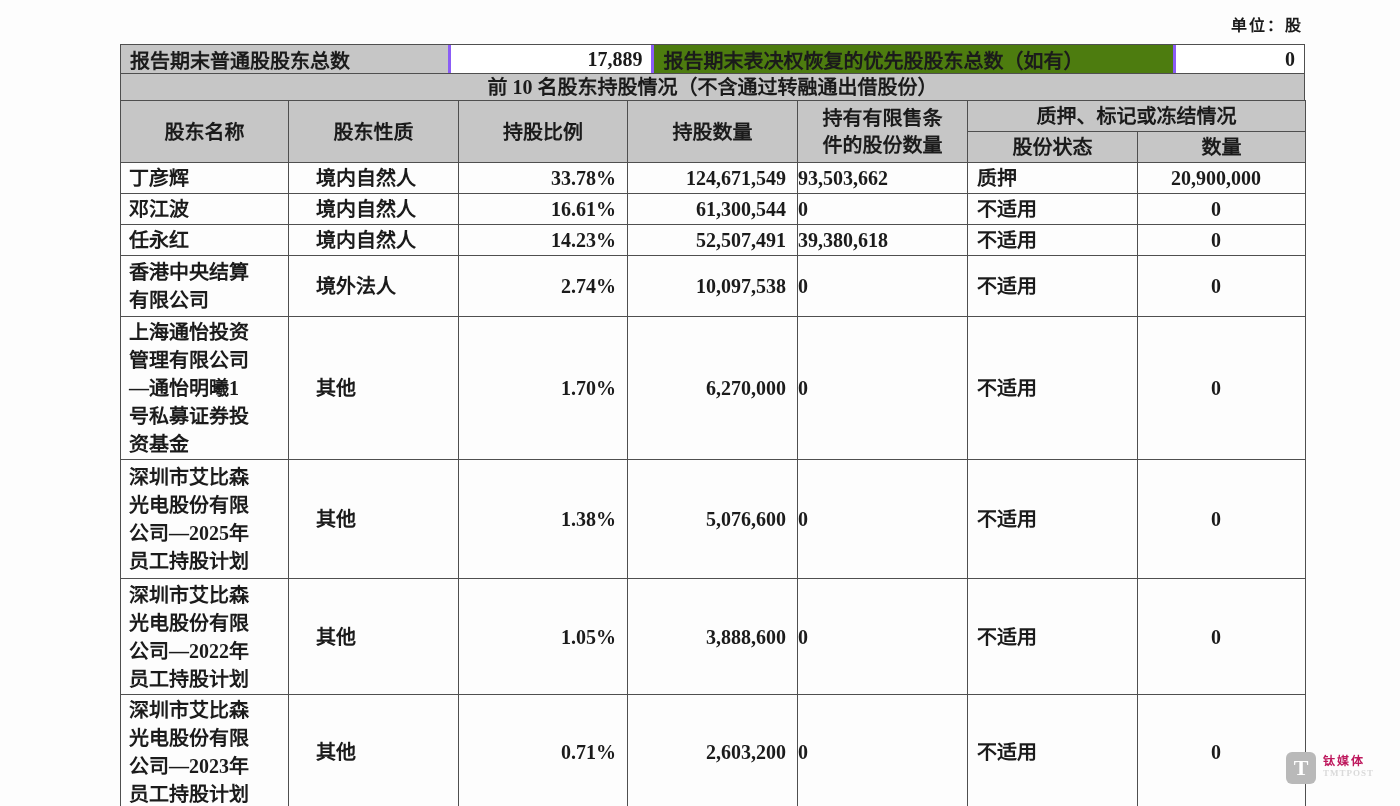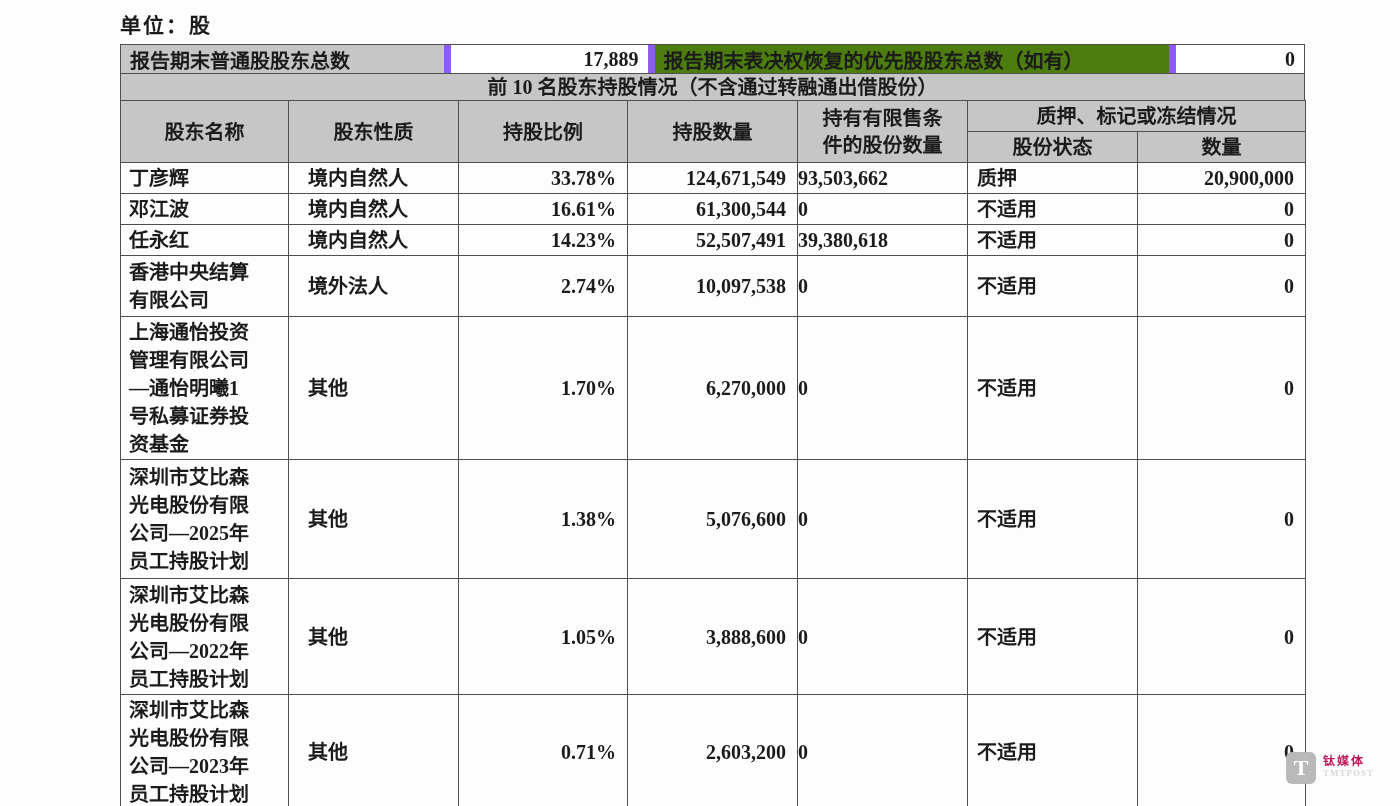--- a/index.html
+++ b/index.html
@@ -7,25 +7,25 @@
   body {
     width:1400px; height:806px;
     background:#fdfdfd;
     font-family:"Liberation Serif","DejaVu Serif",serif;
     font-weight:bold;
     color:#1b1b1b;
     position:relative;
     overflow:hidden;
   }
   .doc { position:absolute; left:120px; top:12px; width:1185px; }
-  .unit-line { height:32px; line-height:28px; text-align:left; font-size:21px; letter-spacing:2px; padding-right:2px; }
+  .unit-line { height:32px; line-height:28px; text-align:right; font-size:16px; letter-spacing:2px; padding-right:2px; }
 
   
   .summary { display:flex; height:29px; border:1px solid #4f4f4f; border-bottom:none; }
-  .summary .s-cell { display:flex; align-items:center; height:100%; border-right:7px solid #8b5cf6; font-size:20px; overflow:hidden; white-space:nowrap; }
+  .summary .s-cell { display:flex; align-items:center; height:100%; border-right:3px solid #8b5cf6; font-size:20px; overflow:hidden; white-space:nowrap; }
   .summary .s-cell:last-child { border-right:none; }
   .s-a { width:340px; background:#c6c6c6; padding-left:9px; }
   .s-b { width:210px; background:#ffffff; justify-content:flex-end; padding-right:9px; }
   .s-c { width:538px; background:#4d7c0f; padding-left:9px; }
   .s-d { width:132px; background:#ffffff; justify-content:flex-end; padding-right:9px; }
 
   
   .section-bar { height:27px; line-height:27px; background:#c6c6c6; border:1px solid #4f4f4f; border-bottom:none; text-align:center; font-size:20px; }
 
   
@@ -33,26 +33,26 @@
   td { border:1px solid #4f4f4f; font-size:20px; padding:0; vertical-align:middle; overflow:hidden; line-height:28px; }
   .gray { background:#c6c6c6; }
   .hc { text-align:center; }
   .hc .hl { display:block; line-height:27px; text-align:center; }
   tr.hr1 { height:31px; } tr.hr2 { height:31px; }
   tr.rh1 { height:29px; } tr.rh2 { height:29px; } tr.rh3 { height:29px; }
   tr.rh4 { height:61px; } tr.rh5 { height:142px; } tr.rh6 { height:119px; }
   tr.rh7 { height:116px; } tr.rh8 { height:110px; }
 
   td.c-name  { text-align:left;  padding:1px 30px 1px 8px; word-break:break-all; }
-  td.c-nat   { text-align:left;  padding-left:19px; }
+  td.c-nat   { text-align:left;  padding-left:27px; }
   td.c-ratio { text-align:right; padding-right:11px; }
   td.c-sh    { text-align:right; padding-right:11px; }
   td.c-res   { padding-right:11px; }
   td.c-st    { text-align:left;  padding-left:9px; }
-  td.c-qty   { text-align:right; padding-right:11px; }
+  td.c-qty   { text-align:center; padding-right:11px; }
 
   
   .wm { position:absolute; left:1286px; top:752px; display:flex; }
   .wm-box { width:30px; height:32px; border-radius:6px; background:#b9b9b9; color:#ffffff;
             font-size:22px; line-height:32px; text-align:center; }
   .wm-text { margin-left:7px; padding-top:3px; }
   .wm-t1 { font-size:12px; line-height:13px; color:#be185d; letter-spacing:2px; }
   .wm-t2 { font-size:9px;  line-height:11px; color:#dadada; letter-spacing:1px; }
 </style>
 </head>

